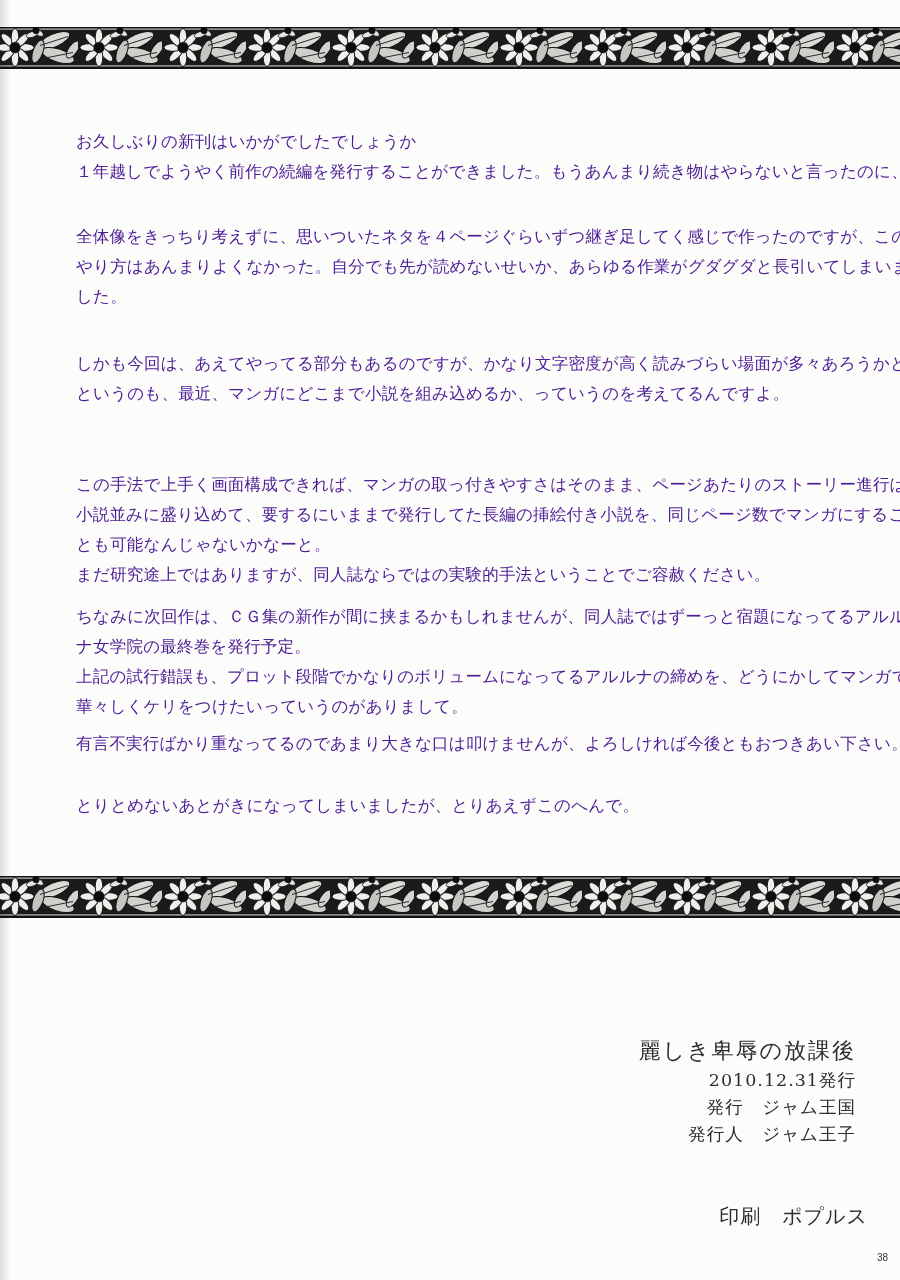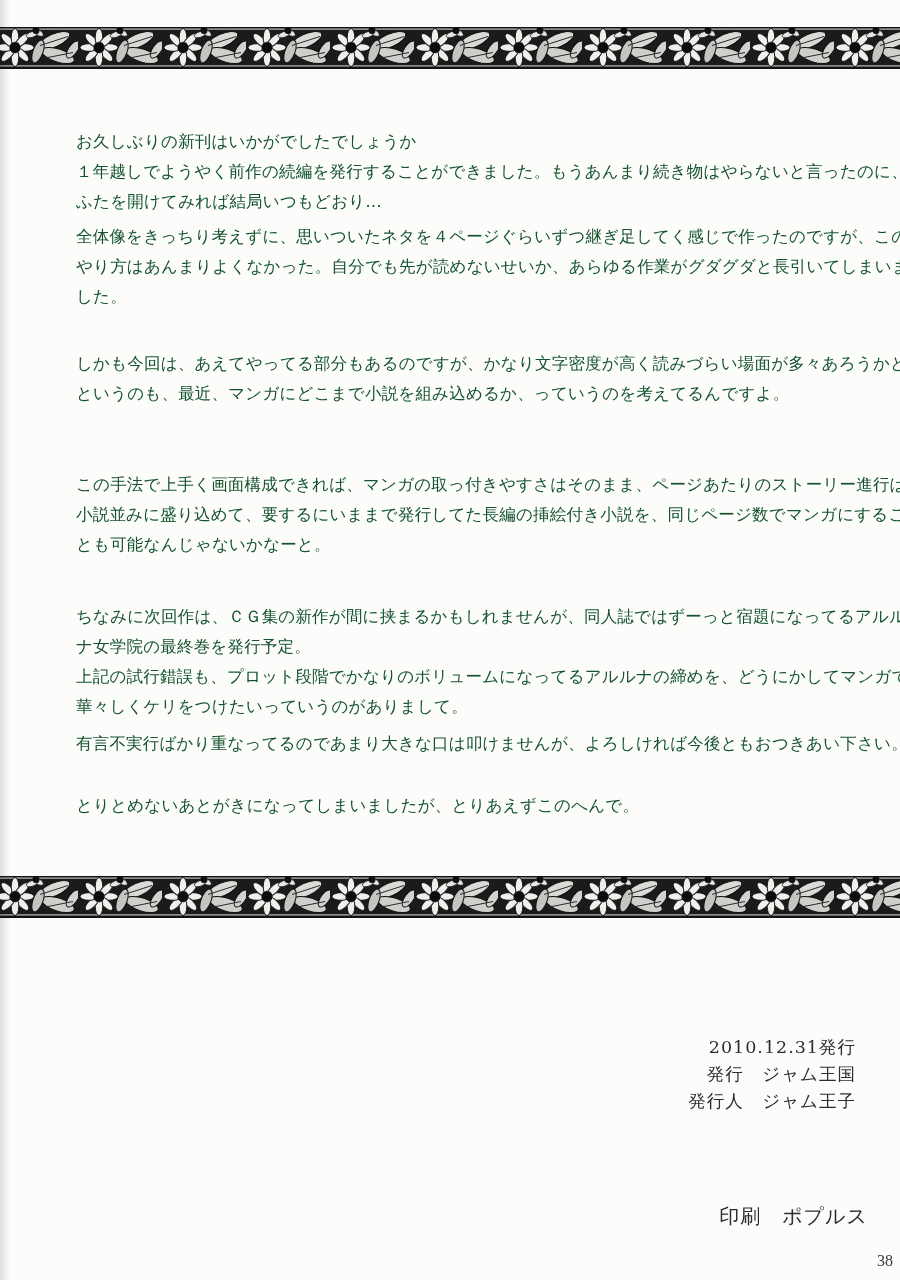--- a/index.html
+++ b/index.html
@@ -13,21 +13,21 @@
     background:linear-gradient(90deg, rgba(140,140,138,0.28), rgba(140,140,138,0));
     pointer-events:none;
   }
   .band { position:absolute; left:0; width:900px; height:42px; }
   .band-top { top:27px; }
   .band-mid { top:876px; }
   .band svg { display:block; }
 
   .para {
     position:absolute; left:76px; width:792px;
-    font-size:16.5px; line-height:30px; color:#14532d;
+    font-size:16.5px; line-height:30px; color:#4c1d95;
     letter-spacing:0.2px;
   }
   .para .line { white-space:nowrap; }
   .p1 { top:127px; }
   .p2 { top:222px; }
   .p3 { top:349px; }
   .p4 { top:470px; }
   .p5 { top:602px; }
   .p6 { top:729px; }
   .p7 { top:791px; }
@@ -39,21 +39,21 @@
   .colophon .title { font-size:22px; line-height:33px; letter-spacing:2px; }
   .colophon .cline { font-size:17.5px; line-height:27px; letter-spacing:1px; }
 
   .printer {
     position:absolute; right:32px; top:1203px; text-align:right;
     font-family:"DejaVu Serif", serif; font-size:20px; color:#2d2d2d;
     letter-spacing:1px;
   }
   .pageno {
     position:absolute; left:877px; top:1252px;
-    font-size:16px; color:#3a3a3a; font-family:Liberation Serif, serif;
+    font-size:10px; color:#3a3a3a; font-family:Liberation Sans, sans-serif;
   }
 </style>
 </head>
 <body>
 
 <svg width="0" height="0" style="position:absolute" aria-hidden="true">
   <defs>
     <g id="floral-unit">
       <rect width="84" height="36" fill="#1b1b1b"></rect>
       <g stroke="#121212" stroke-width="1">
@@ -104,38 +104,38 @@
 
   <div class="band band-top">
     <svg width="900" height="42" viewBox="0 0 900 42">
         <use href="#floral-band"></use>
       </svg>
   </div>
 
   <div class="para p1">
     <div class="line">お久しぶりの新刊はいかがでしたでしょうか</div>
     <div class="line">１年越しでようやく前作の続編を発行することができました。もうあんまり続き物はやらないと言ったのに、</div>
-    <div class="line">ふたを開けてみれば結局いつもどおり…</div>
   </div>
 
   <div class="para p2">
     <div class="line">全体像をきっちり考えずに、思いついたネタを４ページぐらいずつ継ぎ足してく感じで作ったのですが、この</div>
     <div class="line">やり方はあんまりよくなかった。自分でも先が読めないせいか、あらゆる作業がグダグダと長引いてしまいま</div>
     <div class="line">した。</div>
   </div>
 
   <div class="para p3">
     <div class="line">しかも今回は、あえてやってる部分もあるのですが、かなり文字密度が高く読みづらい場面が多々あろうかと</div>
     <div class="line">というのも、最近、マンガにどこまで小説を組み込めるか、っていうのを考えてるんですよ。</div>
   </div>
 
   <div class="para p4">
     <div class="line">この手法で上手く画面構成できれば、マンガの取っ付きやすさはそのまま、ページあたりのストーリー進行は</div>
     <div class="line">小説並みに盛り込めて、要するにいままで発行してた長編の挿絵付き小説を、同じページ数でマンガにするこ</div>
     <div class="line">とも可能なんじゃないかなーと。</div>
+    <div class="line">まだ研究途上ではありますが、同人誌ならではの実験的手法ということでご容赦ください。</div>
   </div>
 
   <div class="para p5">
     <div class="line">ちなみに次回作は、ＣＧ集の新作が間に挟まるかもしれませんが、同人誌ではずーっと宿題になってるアルル</div>
     <div class="line">ナ女学院の最終巻を発行予定。</div>
     <div class="line">上記の試行錯誤も、プロット段階でかなりのボリュームになってるアルルナの締めを、どうにかしてマンガで</div>
     <div class="line">華々しくケリをつけたいっていうのがありまして。</div>
   </div>
 
   <div class="para p6">
@@ -146,20 +146,21 @@
     <div class="line">とりとめないあとがきになってしまいましたが、とりあえずこのへんで。</div>
   </div>
 
   <div class="band band-mid">
     <svg width="900" height="42" viewBox="0 0 900 42">
         <use href="#floral-band"></use>
       </svg>
   </div>
 
   <div class="colophon">
+    <div class="title">麗しき卑辱の放課後</div>
     <div class="cline">2010.12.31発行</div>
     <div class="cline">発行　ジャム王国</div>
     <div class="cline">発行人　ジャム王子</div>
   </div>
 
   <div class="printer">印刷　ポプルス</div>
 
   <div class="pageno">38</div>
 </div>
 

